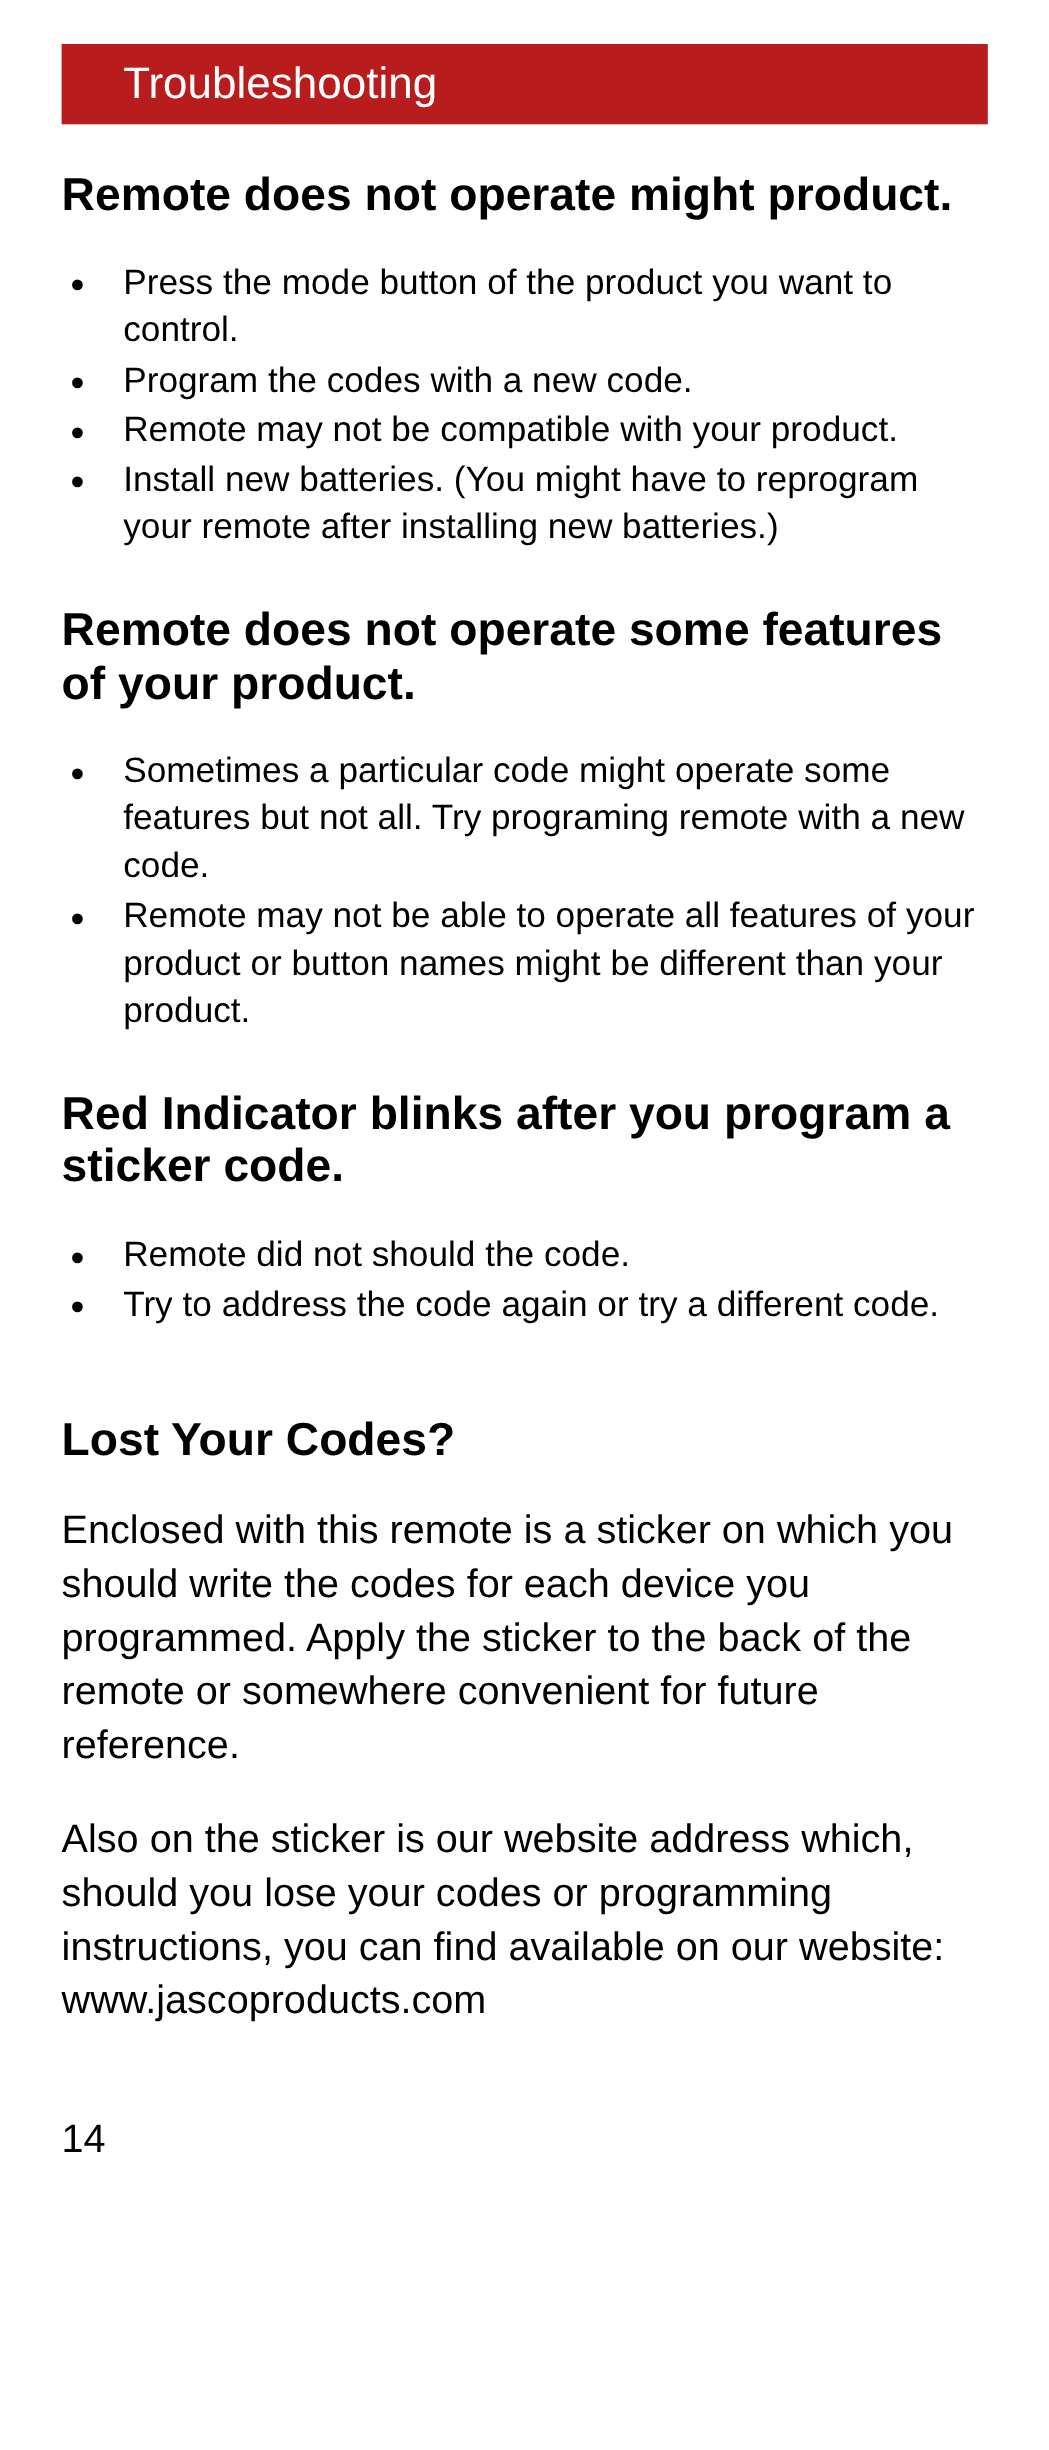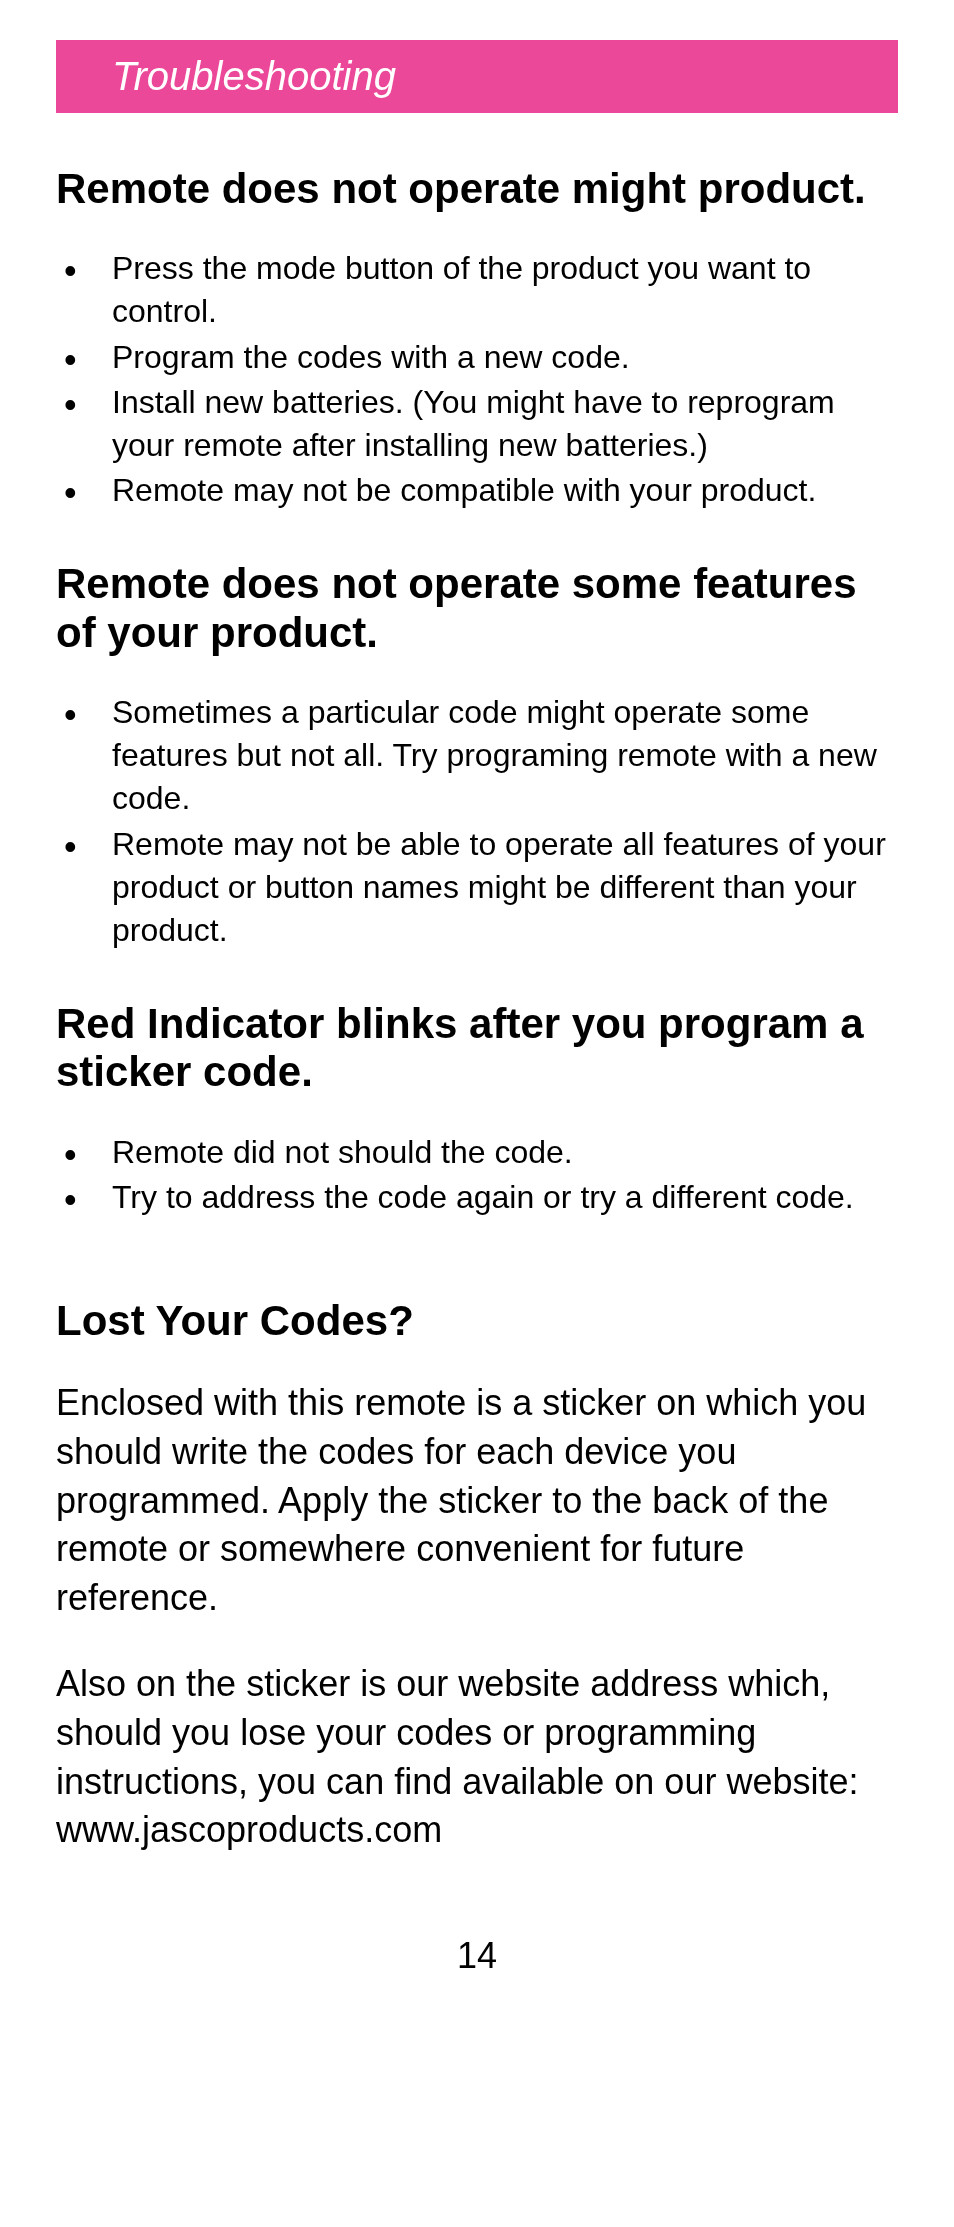--- a/index.html
+++ b/index.html
@@ -5,25 +5,24 @@
   * { margin: 0; padding: 0; box-sizing: border-box; }
   body {
     font-family: Arial, Helvetica, sans-serif;
     background: #fff;
     width: 954px;
     margin: 0 auto;
     padding: 40px 56px 60px 56px;
     color: #000;
   }
   .header-bar {
-    background: #ec4899;
+    background: #b91c1c;
     color: #fff;
     padding: 14px 28px 14px 56px;
-    margin-bottom: 52px;
-    font-style: italic;
+    margin-bottom: 40px;
   }
   .header-bar h1 {
     font-size: 40px;
     font-weight: 500;
   }
   h2 {
     font-size: 42px;
     font-weight: bold;
     margin-bottom: 34px;
     line-height: 1.15;
@@ -45,39 +44,38 @@
     left: 8px;
     top: 0;
     font-size: 36px;
   }
   p.body {
     font-size: 36px;
     line-height: 1.35;
     margin-bottom: 38px;
   }
   .page-num {
-    text-align: center;
     font-size: 36px;
     margin-top: 80px;
   }
   .spacer { height: 30px; }
 </style>
 </head>
 <body>
 
 <div class="header-bar">
   <h1>Troubleshooting</h1>
 </div>
 
 <h2>Remote does not operate might product.</h2>
 <ul>
   <li>Press the mode button of the product you want to control.</li>
   <li>Program the codes with a new code.</li>
+  <li>Remote may not be compatible with your product.</li>
   <li>Install new batteries. (You might have to reprogram your remote after installing new batteries.)</li>
-  <li>Remote may not be compatible with your product.</li>
 </ul>
 
 <h2>Remote does not operate some features of your product.</h2>
 <ul>
   <li>Sometimes a particular code might operate some features but not all. Try programing remote with a new code.</li>
   <li>Remote may not be able to operate all features of your product or button names might be different than your product.</li>
 </ul>
 
 <h2>Red Indicator blinks after you program a sticker code.</h2>
 <ul>

